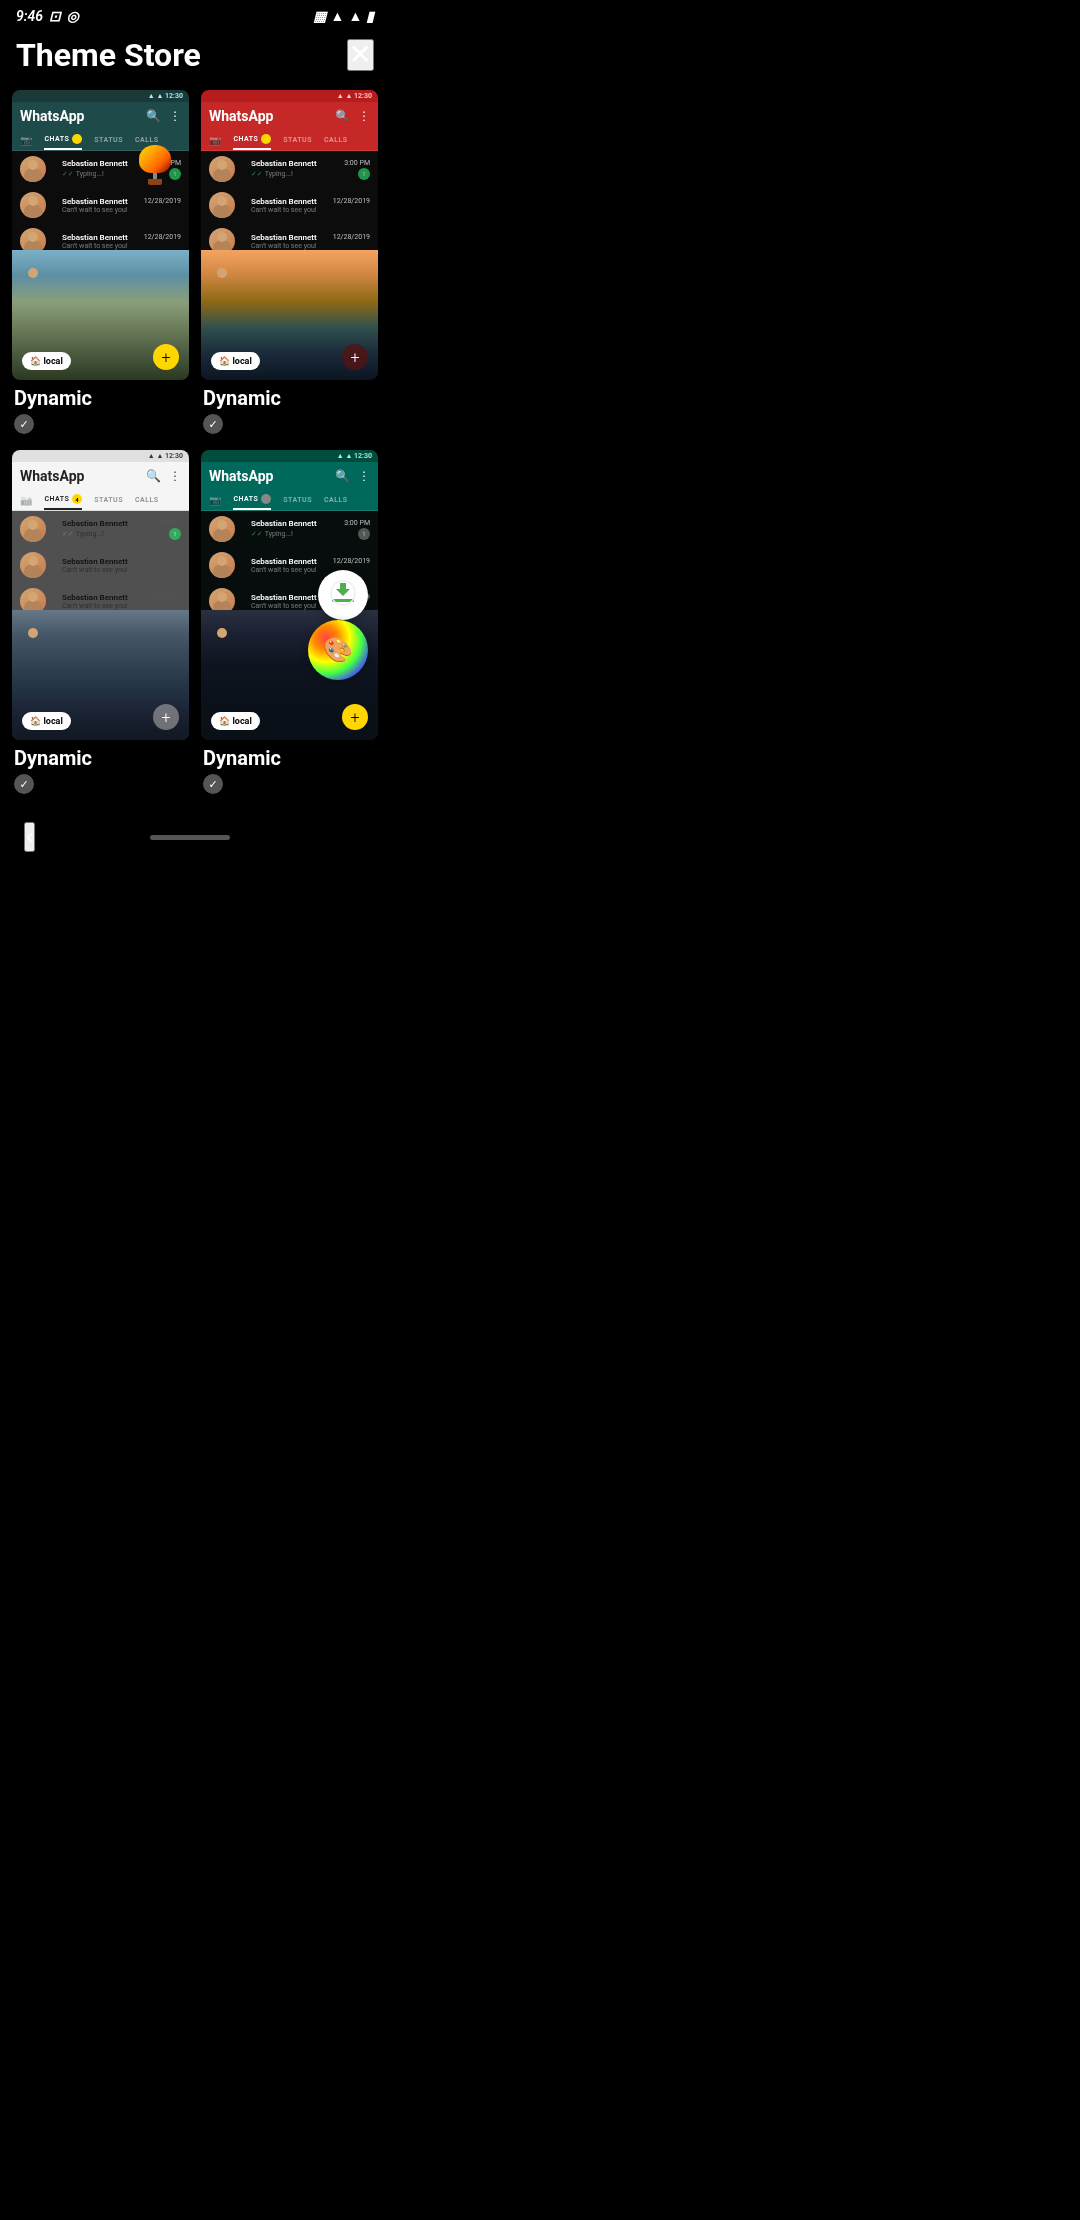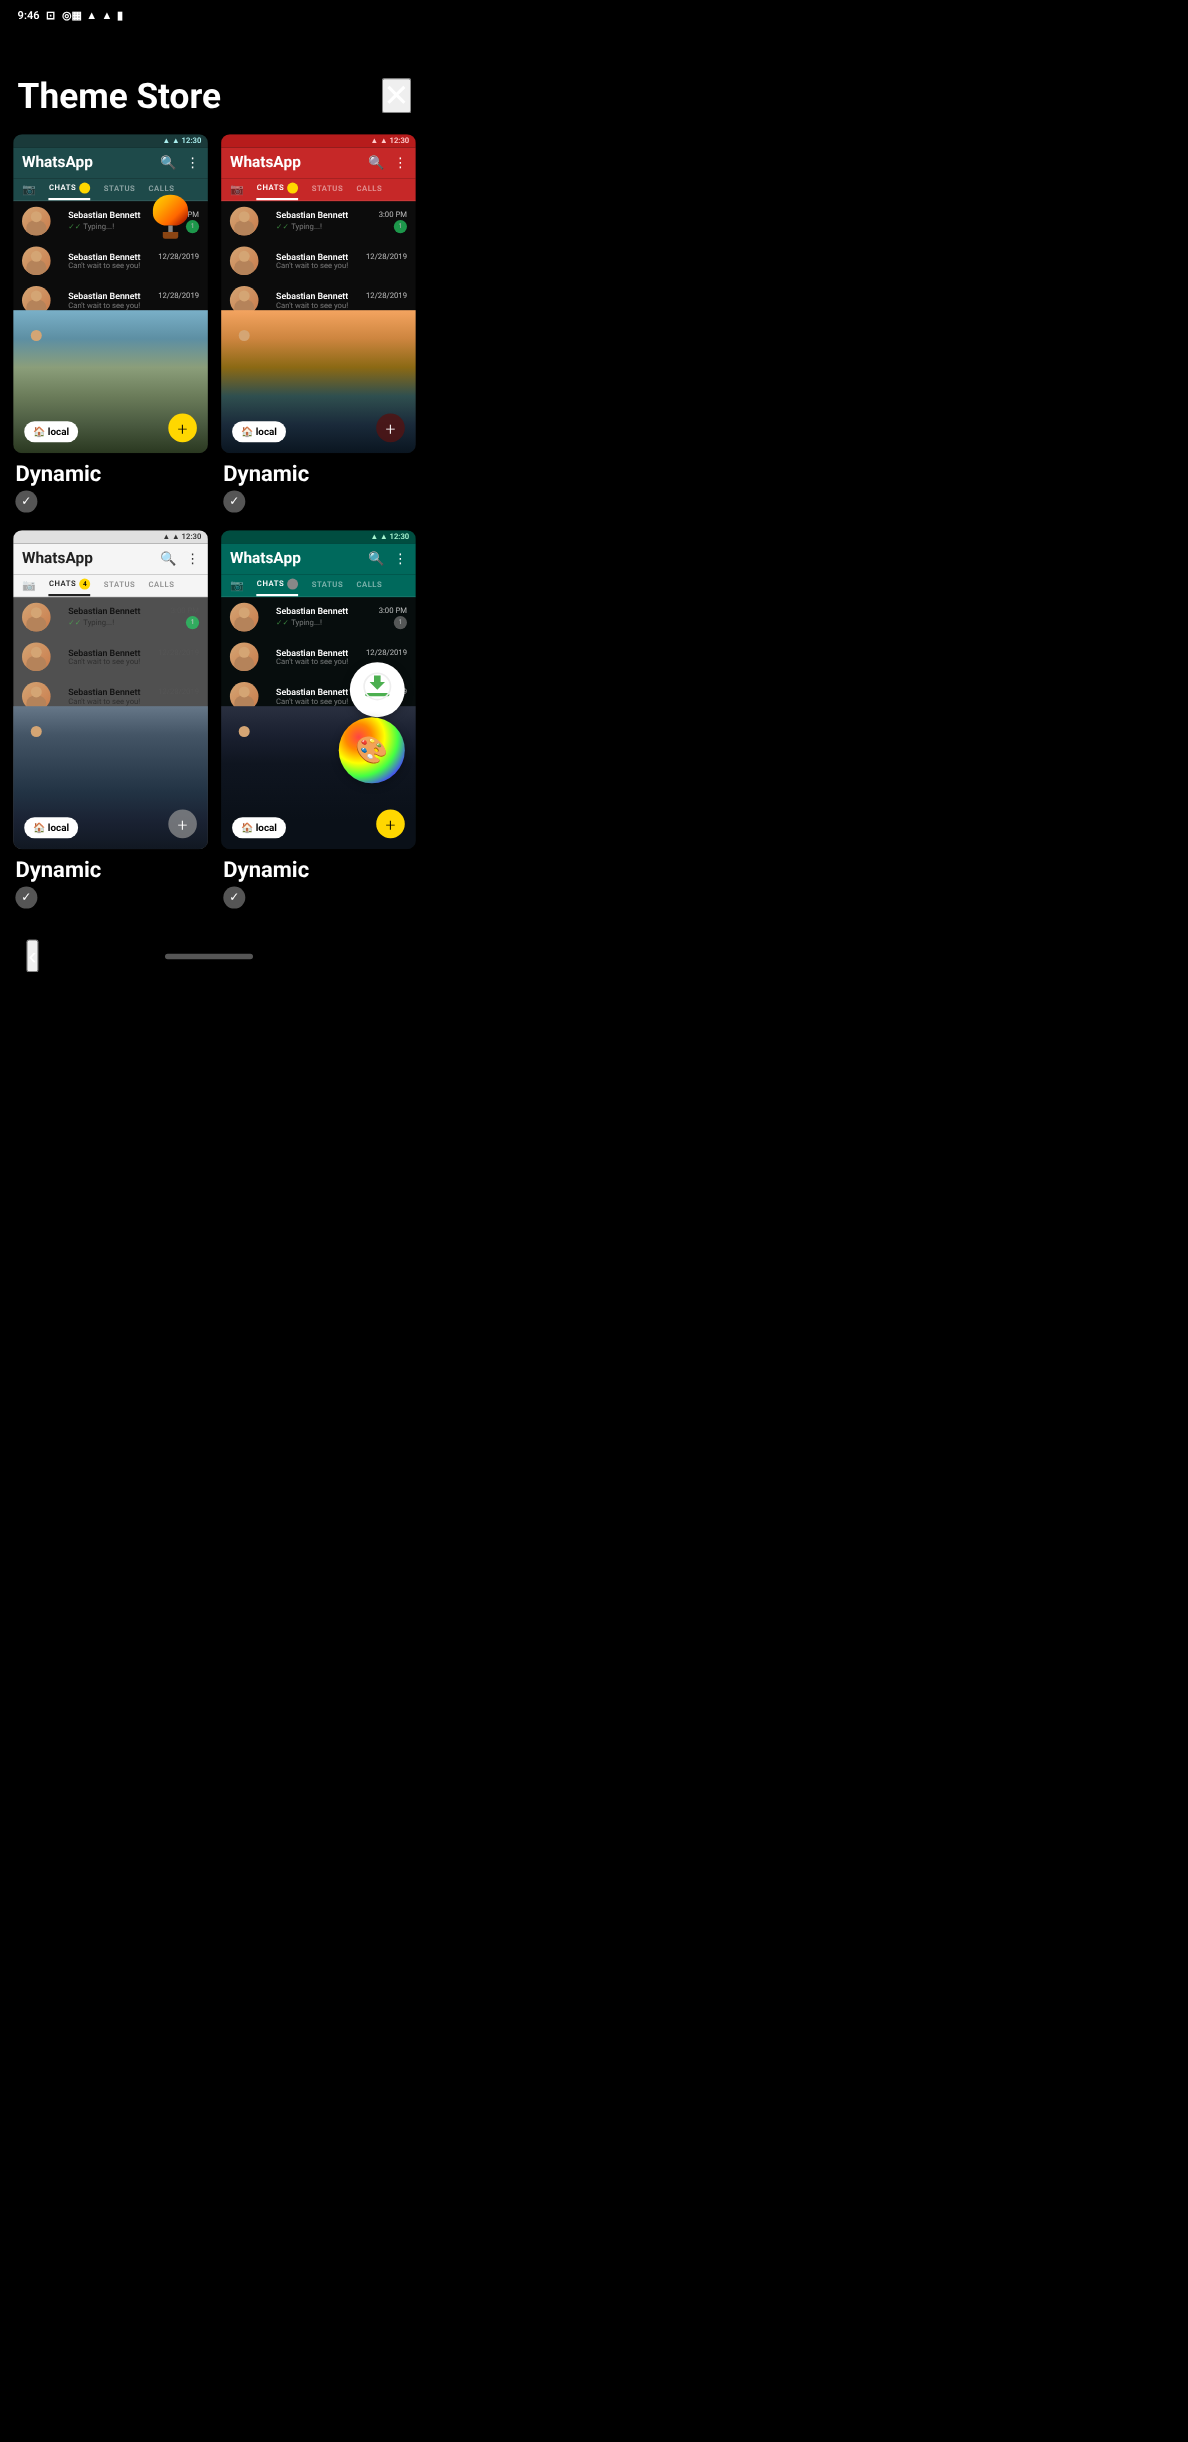--- a/index.html
+++ b/index.html
@@ -9,36 +9,36 @@
       color: #fff;
       font-family: -apple-system, 'Roboto', sans-serif;
       width: 390px;
       min-height: 800px;
       overflow-x: hidden;
     }
 
     
     .status-bar {
       display: flex;
-      justify-content: flex-start;
+      justify-content: space-between;
       align-items: center;
       padding: 8px 16px 4px;
-      font-size: 10px;
+      font-size: 14px;
       font-weight: 600;
+      font-style: italic;
     }
     .status-left { display: flex; align-items: center; gap: 6px; }
     .status-right { display: flex; align-items: center; gap: 4px; }
 
     
     .app-header {
       display: flex;
       justify-content: space-between;
       align-items: center;
       padding: 8px 16px 16px;
-      margin-top: 36px;
     }
     .app-title {
       font-size: 32px;
       font-weight: 700;
       color: #fff;
     }
     .close-btn {
       font-size: 28px;
       color: #fff;
       cursor: pointer;

